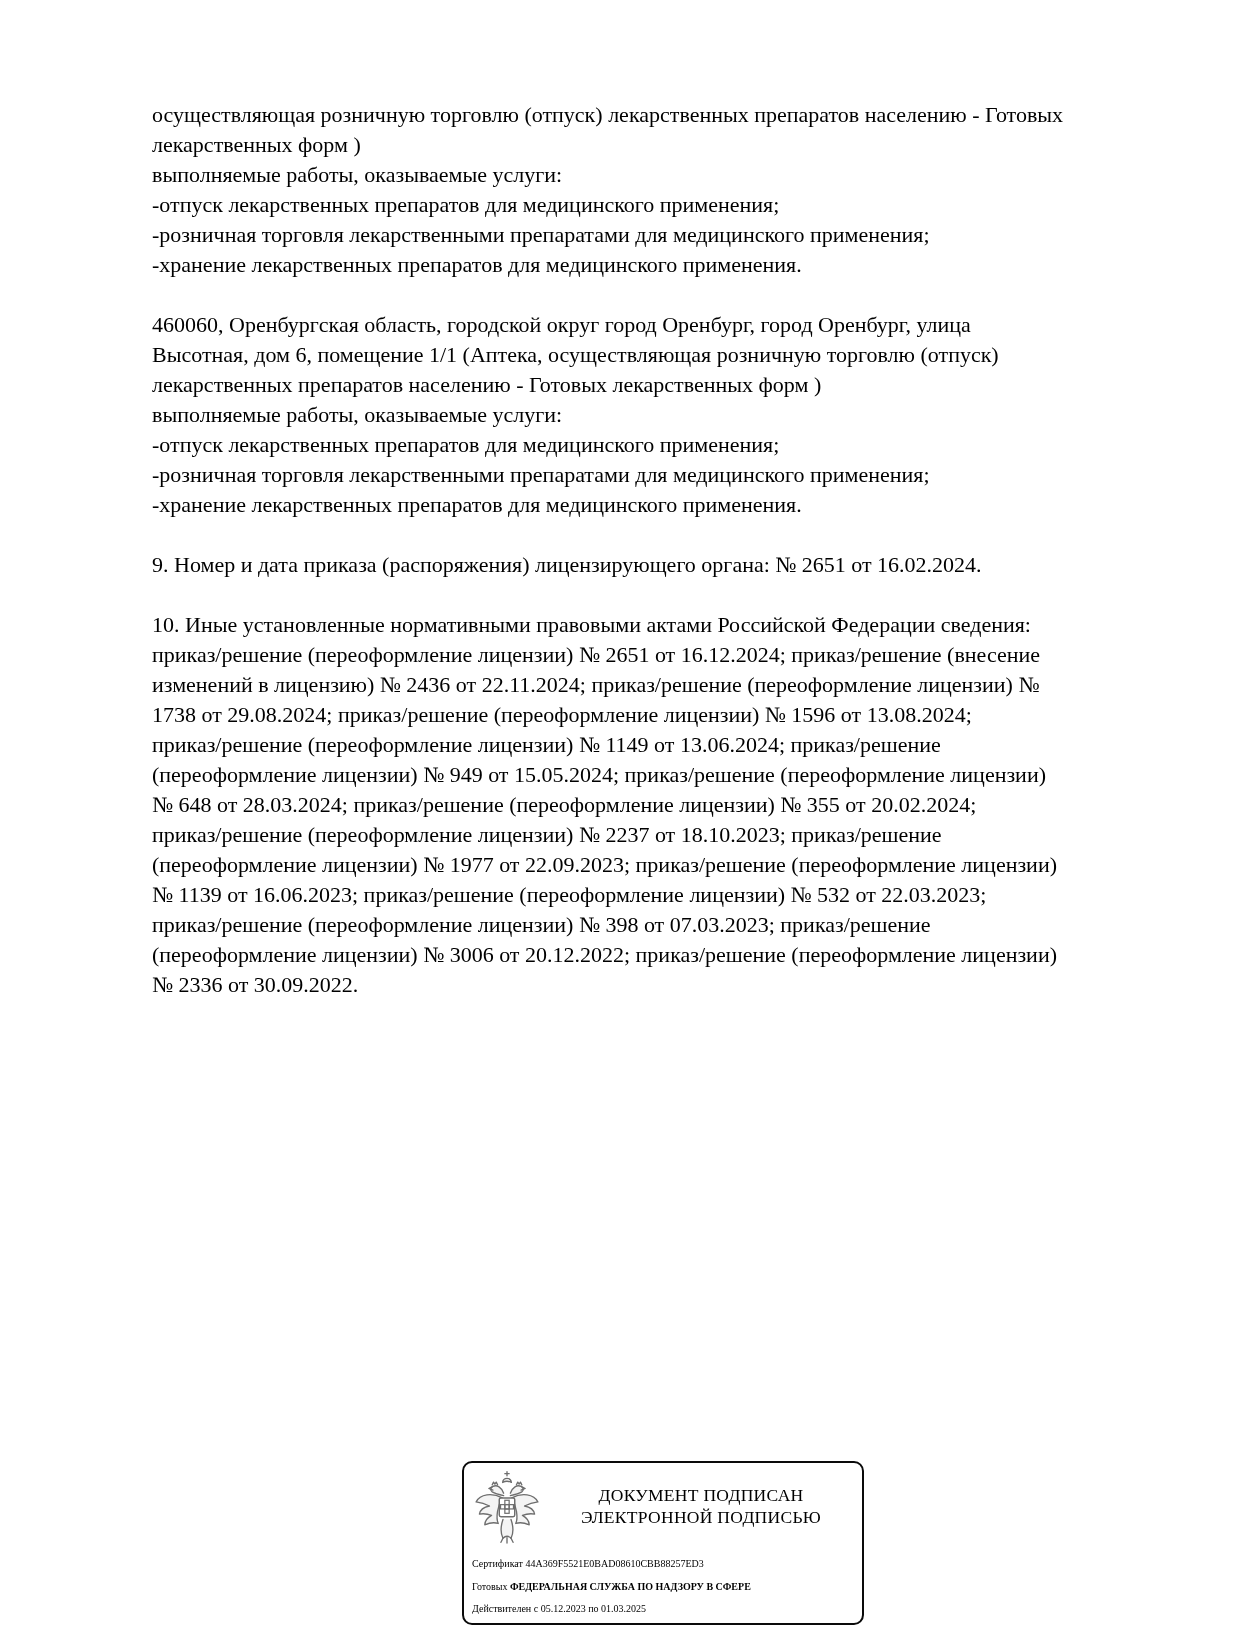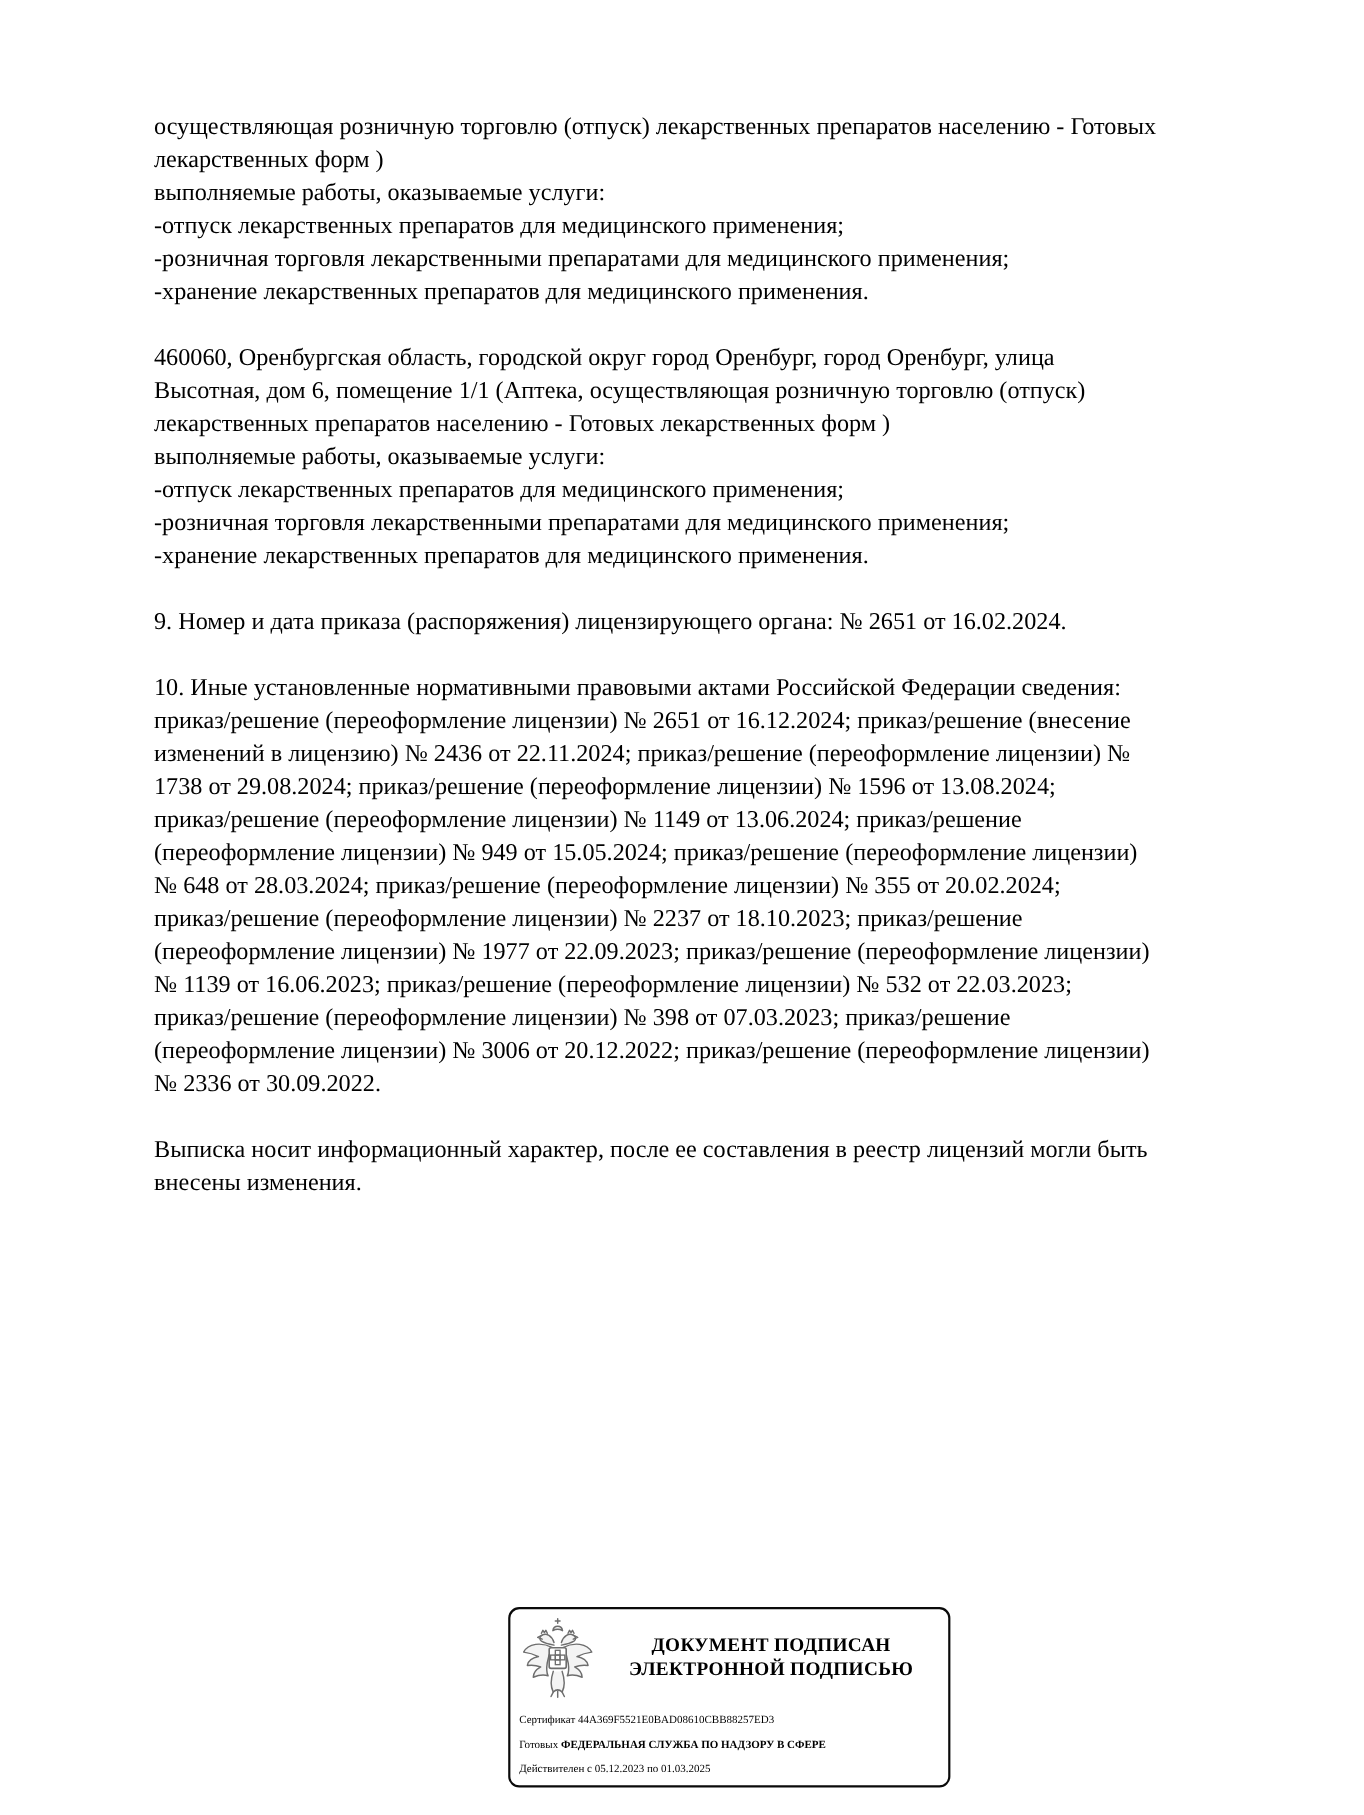--- a/index.html
+++ b/index.html
@@ -17,21 +17,21 @@
   }
   .doc-body {
     position: absolute;
     left: 140px;
     top: 100px;
     width: 1050px;
   }
   .para {
     font-size: 22px;
     line-height: 30px;
-    margin: 0 0 30px 0;
+    margin: 0 0 30px 12px;
     white-space: pre;
     color: #000000;
   }
   
   .stamp {
     position: absolute;
     left: 462px;
     top: 1461px;
     width: 398px;
     height: 160px;
@@ -50,21 +50,20 @@
   .stamp-title {
     position: absolute;
     left: 84px;
     top: 21px;
     width: 306px;
     text-align: center;
     font-size: 17.5px;
     line-height: 22px;
     white-space: pre-line;
     letter-spacing: 0.3px;
-    font-weight: bold;
   }
   .stamp-certs {
     position: absolute;
     left: 8px;
     top: 90px;
     width: 420px;
     font-size: 10px;
     line-height: 22.5px;
     white-space: nowrap;
   }
@@ -96,22 +95,20 @@
 1738 от 29.08.2024; приказ/решение (переоформление лицензии) № 1596 от 13.08.2024;
 приказ/решение (переоформление лицензии) № 1149 от 13.06.2024; приказ/решение
 (переоформление лицензии) № 949 от 15.05.2024; приказ/решение (переоформление лицензии)
 № 648 от 28.03.2024; приказ/решение (переоформление лицензии) № 355 от 20.02.2024;
 приказ/решение (переоформление лицензии) № 2237 от 18.10.2023; приказ/решение
 (переоформление лицензии) № 1977 от 22.09.2023; приказ/решение (переоформление лицензии)
 № 1139 от 16.06.2023; приказ/решение (переоформление лицензии) № 532 от 22.03.2023;
 приказ/решение (переоформление лицензии) № 398 от 07.03.2023; приказ/решение
 (переоформление лицензии) № 3006 от 20.12.2022; приказ/решение (переоформление лицензии)
 № 2336 от 30.09.2022.</p>
-  <p class="para">Выписка носит информационный характер, после ее составления в реестр лицензий могли быть
-внесены изменения.</p>
 </div>
 
 <div class="stamp">
   <svg class="stamp-emblem" viewBox="0 0 100 110" xmlns="http://www.w3.org/2000/svg">
     <g fill="none" stroke="#6e6e6e" stroke-width="2" stroke-linecap="round" stroke-linejoin="round">
 
       <path d="M50 1 v6 M46.8 4 h6.4"></path>
       <path d="M43.5 17 C44.5 9 55.5 9 56.5 17 C52 14.5 48 14.5 43.5 17 Z" fill="#f4f4f4"></path>
 
       <path d="M45 33 C42 24 35 20 29 23 C25 25 25 29 28 31 C33 34 40 35.5 45 36.5" fill="#f4f4f4"></path>

